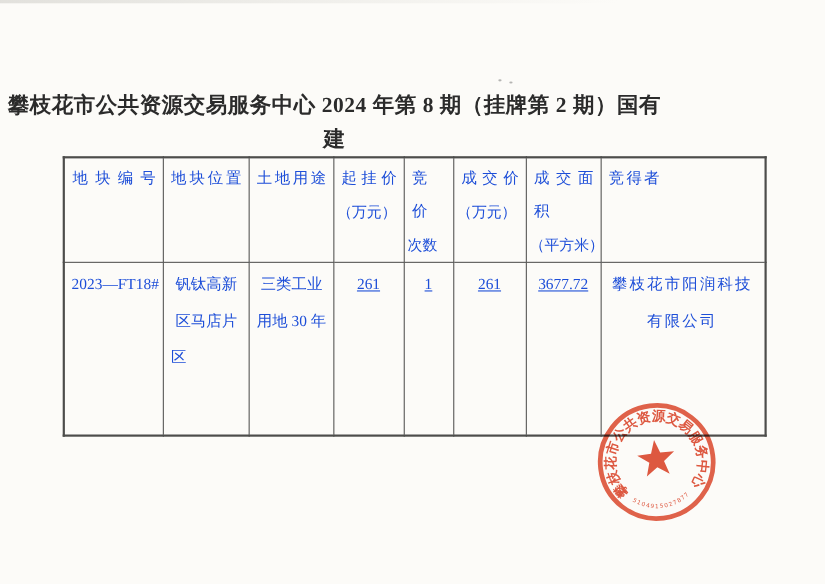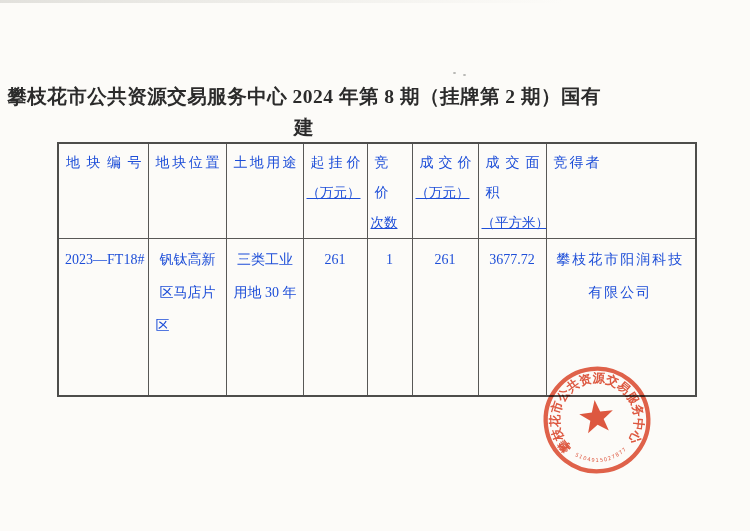--- a/index.html
+++ b/index.html
@@ -32,24 +32,24 @@
     border:1px solid #585856;vertical-align:top;
     padding:4px 6px 0 7px;overflow:hidden;
   }
   table.result{border:2px solid #4d4d4b;}
   tr.hdr{height:68px;}
   tr.body{height:157px;}
   .hdr td{line-height:30px;}
   .body td{line-height:33px;padding-top:11px;text-align:center;}
   .l1{white-space:nowrap;}
   .jst{text-align:justify;text-align-last:justify;white-space:normal;}
-  .l2{white-space:nowrap;font-size:13.5px;margin-left:-4px;text-decoration:underline;}
+  .l2{white-space:nowrap;font-size:13.5px;margin-left:-4px;}
   .winner-h{letter-spacing:2px;}
   .cell-just{text-align:justify;text-align-last:justify;}
-  .num{text-align:center;padding-left:2px !important;padding-right:2px !important;}
+  .num{text-align:center;padding-left:2px !important;padding-right:2px !important;text-decoration:underline;}
   .plot-no{white-space:nowrap;padding-left:5px !important;padding-right:2px !important;}
   .winner-cell{letter-spacing:2px;padding-right:8px !important;}
 
   .date{
     position:absolute;left:543px;top:399px;
     font-size:15px;letter-spacing:1.5px;color:#3a3a3a;z-index:2;white-space:nowrap;
   }
   .stamp{
     position:absolute;left:541px;top:364px;width:112px;height:112px;
     z-index:3;mix-blend-mode:multiply;opacity:.88;

